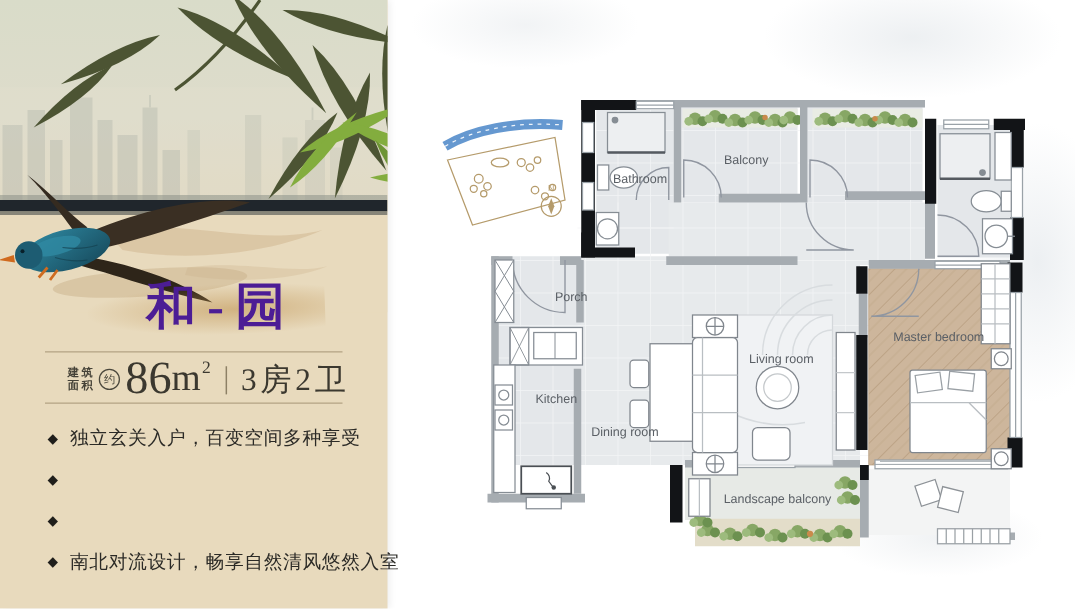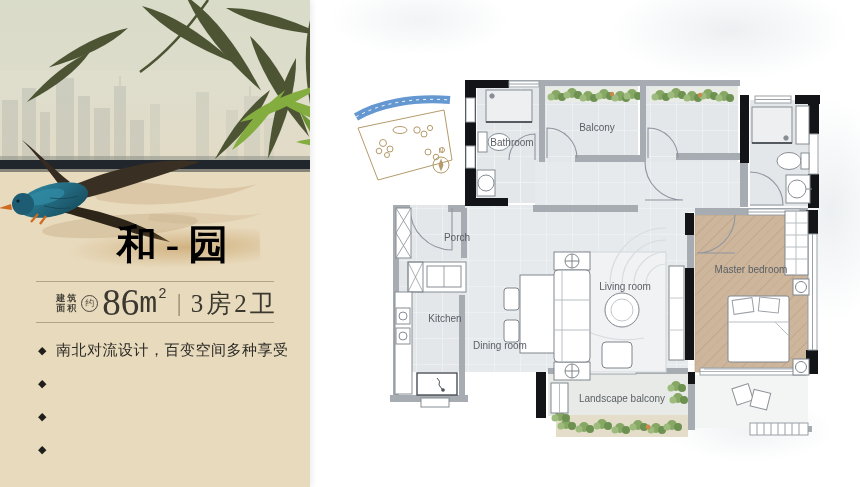--- a/index.html
+++ b/index.html
@@ -19,37 +19,37 @@
   
   .left-panel{position:absolute;left:0;top:0;width:310px;height:487px;
     background:#e8dabd;box-shadow:2px 0 6px rgba(0,0,0,.08);}
   .scene{position:absolute;left:0;top:0;}
 
   .title-block{position:absolute;left:0;top:222px;width:100%;text-align:center;}
   .brush{position:absolute;left:70px;top:6px;width:190px;height:40px;
     background:radial-gradient(ellipse at 62% 50%, rgba(190,146,80,.55), rgba(190,146,80,0) 72%);
     transform:rotate(-2deg);}
   .page-title{position:relative;margin:0;font-family:"Liberation Serif",serif;
-    font-size:40px;font-weight:700;color:#000000;letter-spacing:9px;line-height:46px;padding-left:44px;}
+    font-size:40px;font-weight:700;color:#4c1d95;letter-spacing:9px;line-height:46px;padding-left:44px;}
 
   .rule{position:absolute;left:36px;width:238px;height:1px;background:#b3a384;}
   .rule-top{top:281px;}
   .rule-bottom{top:322px;}
 
   .area-row{position:absolute;left:0;top:285px;width:100%;height:36px;
     display:flex;align-items:center;justify-content:center;color:#3c3a33;}
   .area-label{display:flex;flex-direction:column;justify-content:center;
     font-size:9px;line-height:10px;letter-spacing:2px;color:#454238;
     font-family:"Liberation Serif",serif;font-weight:bold;margin-right:3px;padding-left:24px;}
   .approx{display:inline-flex;align-items:center;justify-content:center;
     width:15px;height:15px;border:1px solid #4a473c;border-radius:50%;
     font-size:9px;color:#4a473c;margin-right:4px;font-family:"Liberation Serif",serif;}
   .area-value{font-family:Liberation Serif, serif;font-size:37px;
     color:#3b382f;line-height:36px;}
-  .area-unit{font-family:Liberation Mono, monospace;font-size:30px;color:#3b382f;}
+  .area-unit{font-family:Liberation Serif, serif;font-size:30px;color:#3b382f;}
   .area-unit sup{font-size:14px;vertical-align:14px;margin-left:1px;}
   .area-sep{font-size:24px;color:#8d english80655;color:#8d8065;margin:0 9px;font-weight:200;transform:scaleX(.6);}
   .layout-spec{font-family:Liberation Serif, serif;font-size:25px;color:#3b382f;letter-spacing:3px;}
 
   .features{position:absolute;left:38px;top:334px;margin:0;padding:0;list-style:none;}
   .feature-item{display:flex;align-items:center;height:33px;
     font-family:"Liberation Serif",serif;font-size:15px;color:#2b2a26;letter-spacing:.5px;white-space:nowrap;}
   .diamond{font-size:11px;color:#1f1e1b;margin-right:9px;}
 </style>
 </head>
@@ -417,26 +417,27 @@
       <span class="area-unit"><span>m</span><sup>2</sup></span>
       <span class="area-sep">|</span>
       <span class="layout-spec">3房2卫</span>
     </div>
 
     <div class="rule rule-bottom"></div>
 
     <ul class="features">
       <li class="feature-item">
         <span class="diamond">◆</span>
-        <span>南北对流设计，百变空间多种享受</span>
+        <span>独立玄关入户，百变空间多种享受</span>
       </li>
       <li class="feature-item">
         <span class="diamond">◆</span>
       </li>
       <li class="feature-item">
         <span class="diamond">◆</span>
       </li>
       <li class="feature-item">
         <span class="diamond">◆</span>
+        <span>南北对流设计，畅享自然清风悠然入室</span>
       </li>
     </ul>
   </div>
 </div>
 
 </body></html>

